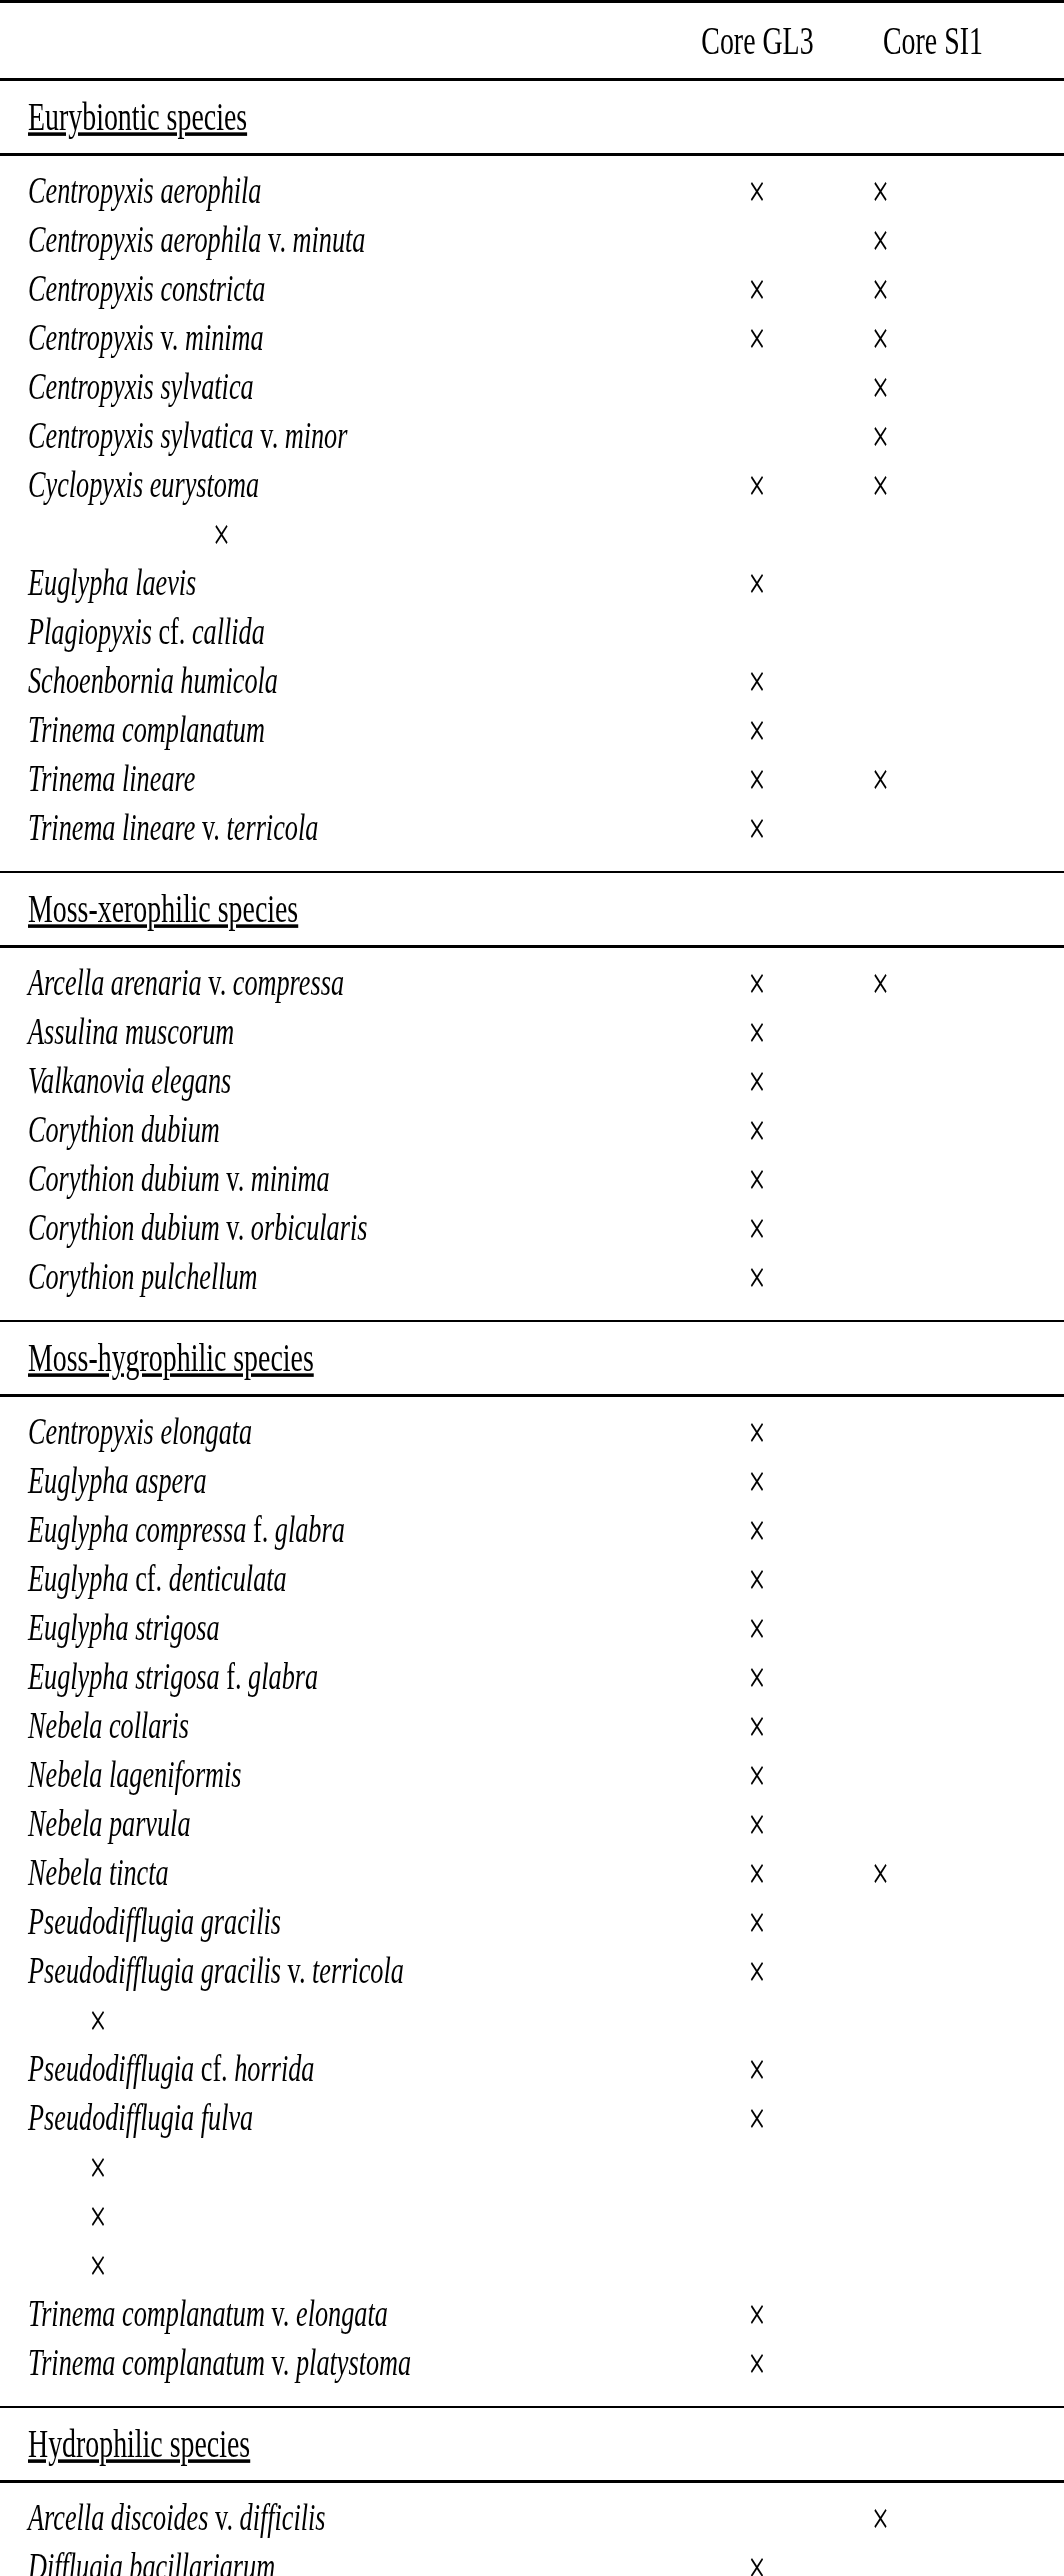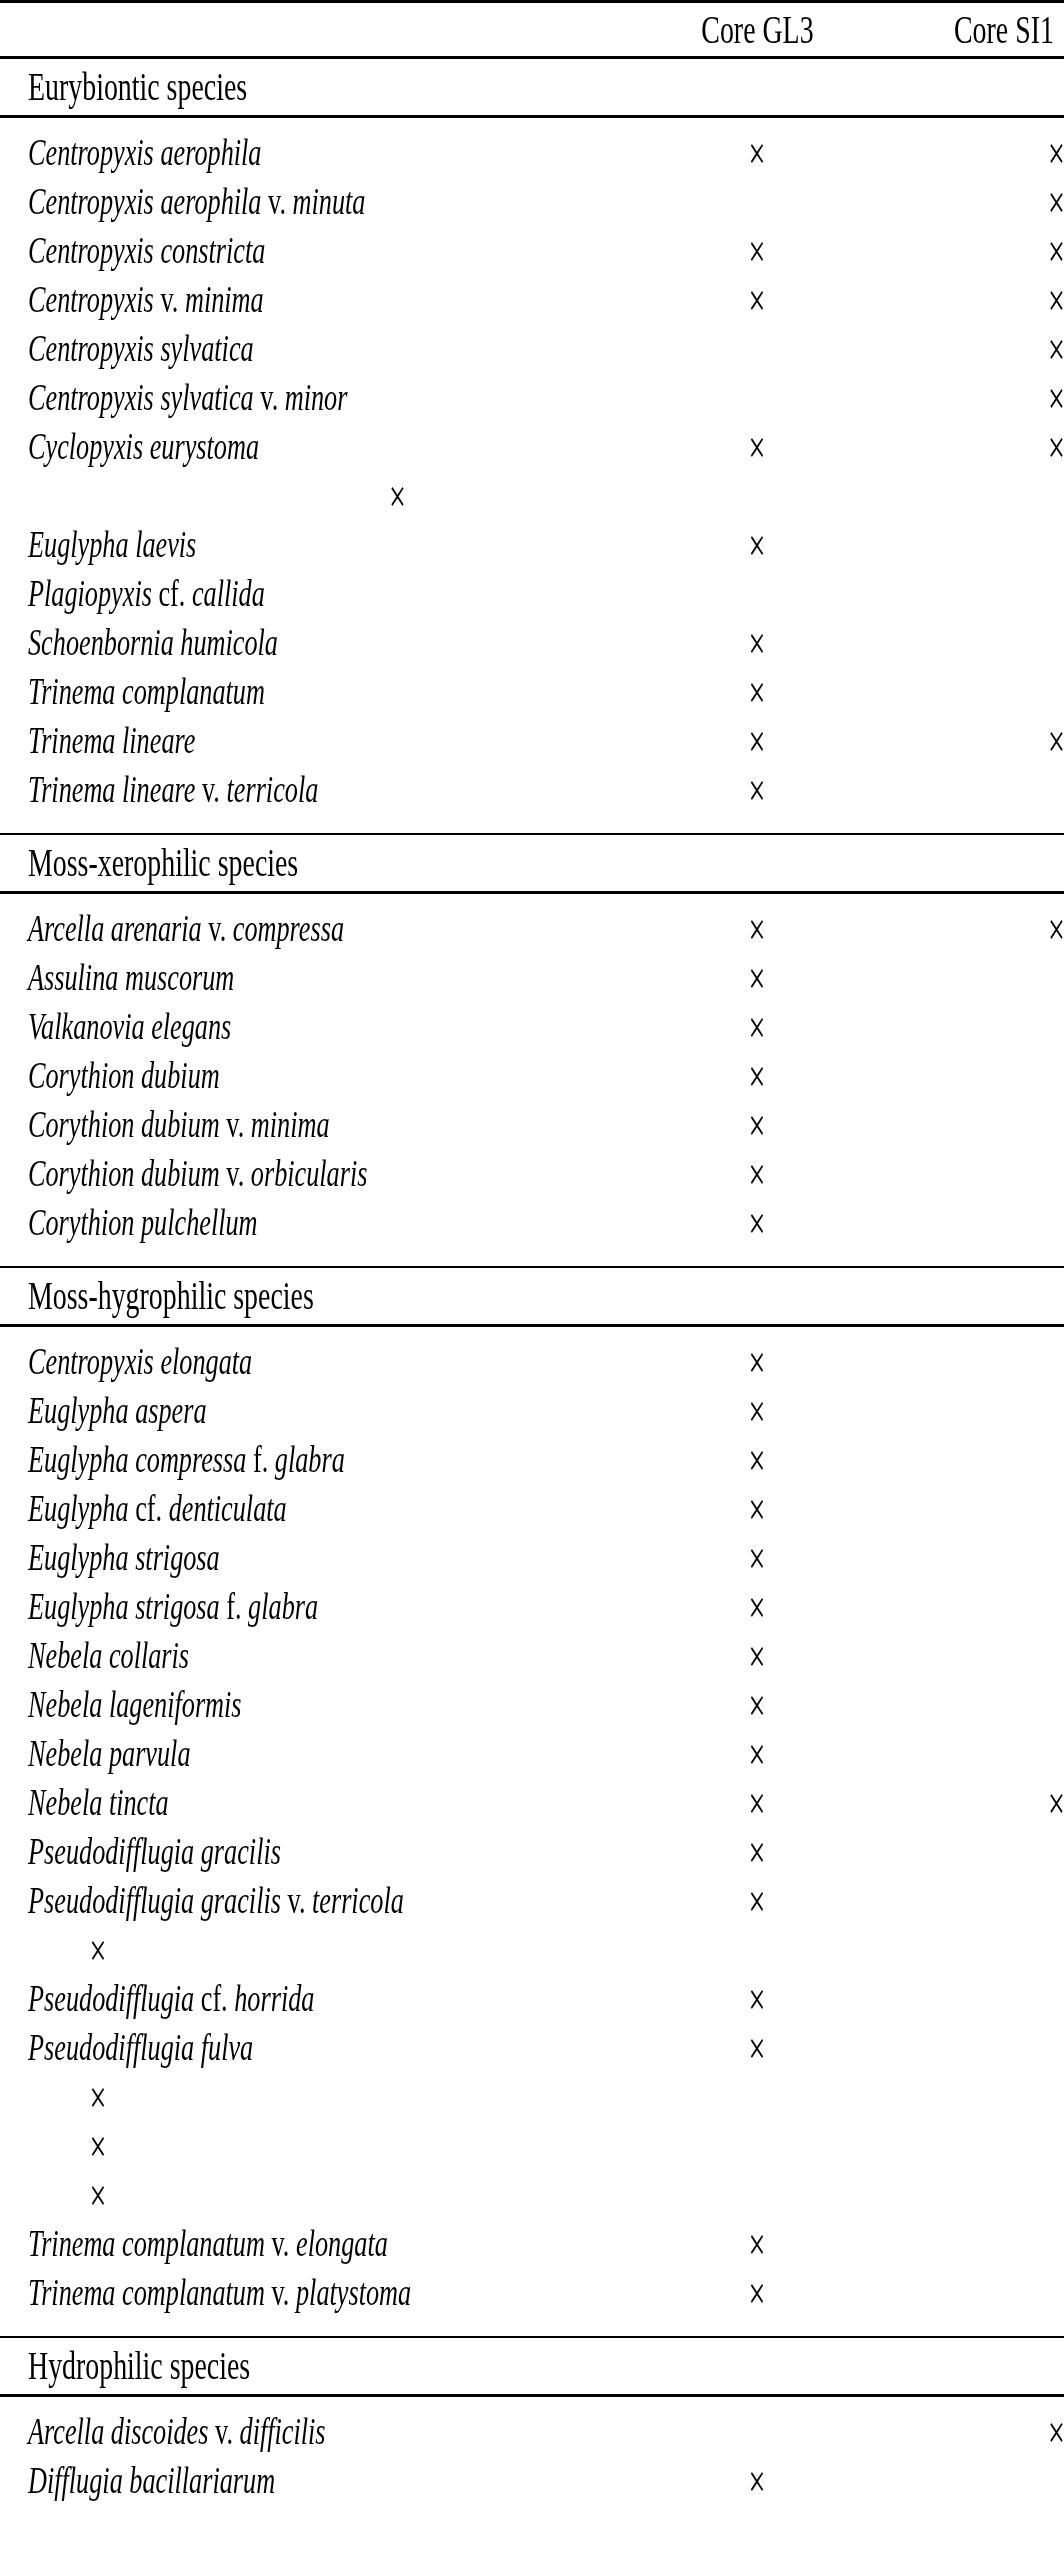--- a/index.html
+++ b/index.html
@@ -25,37 +25,38 @@
     flex: 0 0 auto;
   }
   .rule.thick { height: 3.1px; }
   .rule.thin  { height: 2.6px; }
 
   
   .cols { display: flex; align-items: center; }
   .cell-name { flex: 1 1 auto; min-width: 0; padding-left: 28px; }
   .cell-gl3  { flex: 0 0 196px; text-align: center; }
   .cell-gap  { flex: 0 0 17px; }
-  .cell-si1  { flex: 0 0 193px; text-align: right; }
-
-  .head-row { height: 53px; flex: 0 0 auto; }
+  .cell-si1  { flex: 0 0 193px; text-align: left; }
+
+  .head-row { height: 75px; flex: 0 0 auto; }
   .colhead {
     font-size: 34px;
     display: inline-block;
     transform: scale(0.82, 1.18);
     transform-origin: center center;
     white-space: nowrap;
   }
 
   .sec-head {
-    height: 56px;
+    height: 72px;
     display: flex;
     align-items: center;
     padding-left: 28px;
     flex: 0 0 auto;
+    text-decoration: underline;
   }
   .sec-title {
     font-size: 34px;
     display: inline-block;
     transform: scale(0.82, 1.18);
     transform-origin: left center;
     white-space: nowrap;
   }
 
   .rows { padding: 10.3px 0 18.5px 0; flex: 0 0 auto; }

